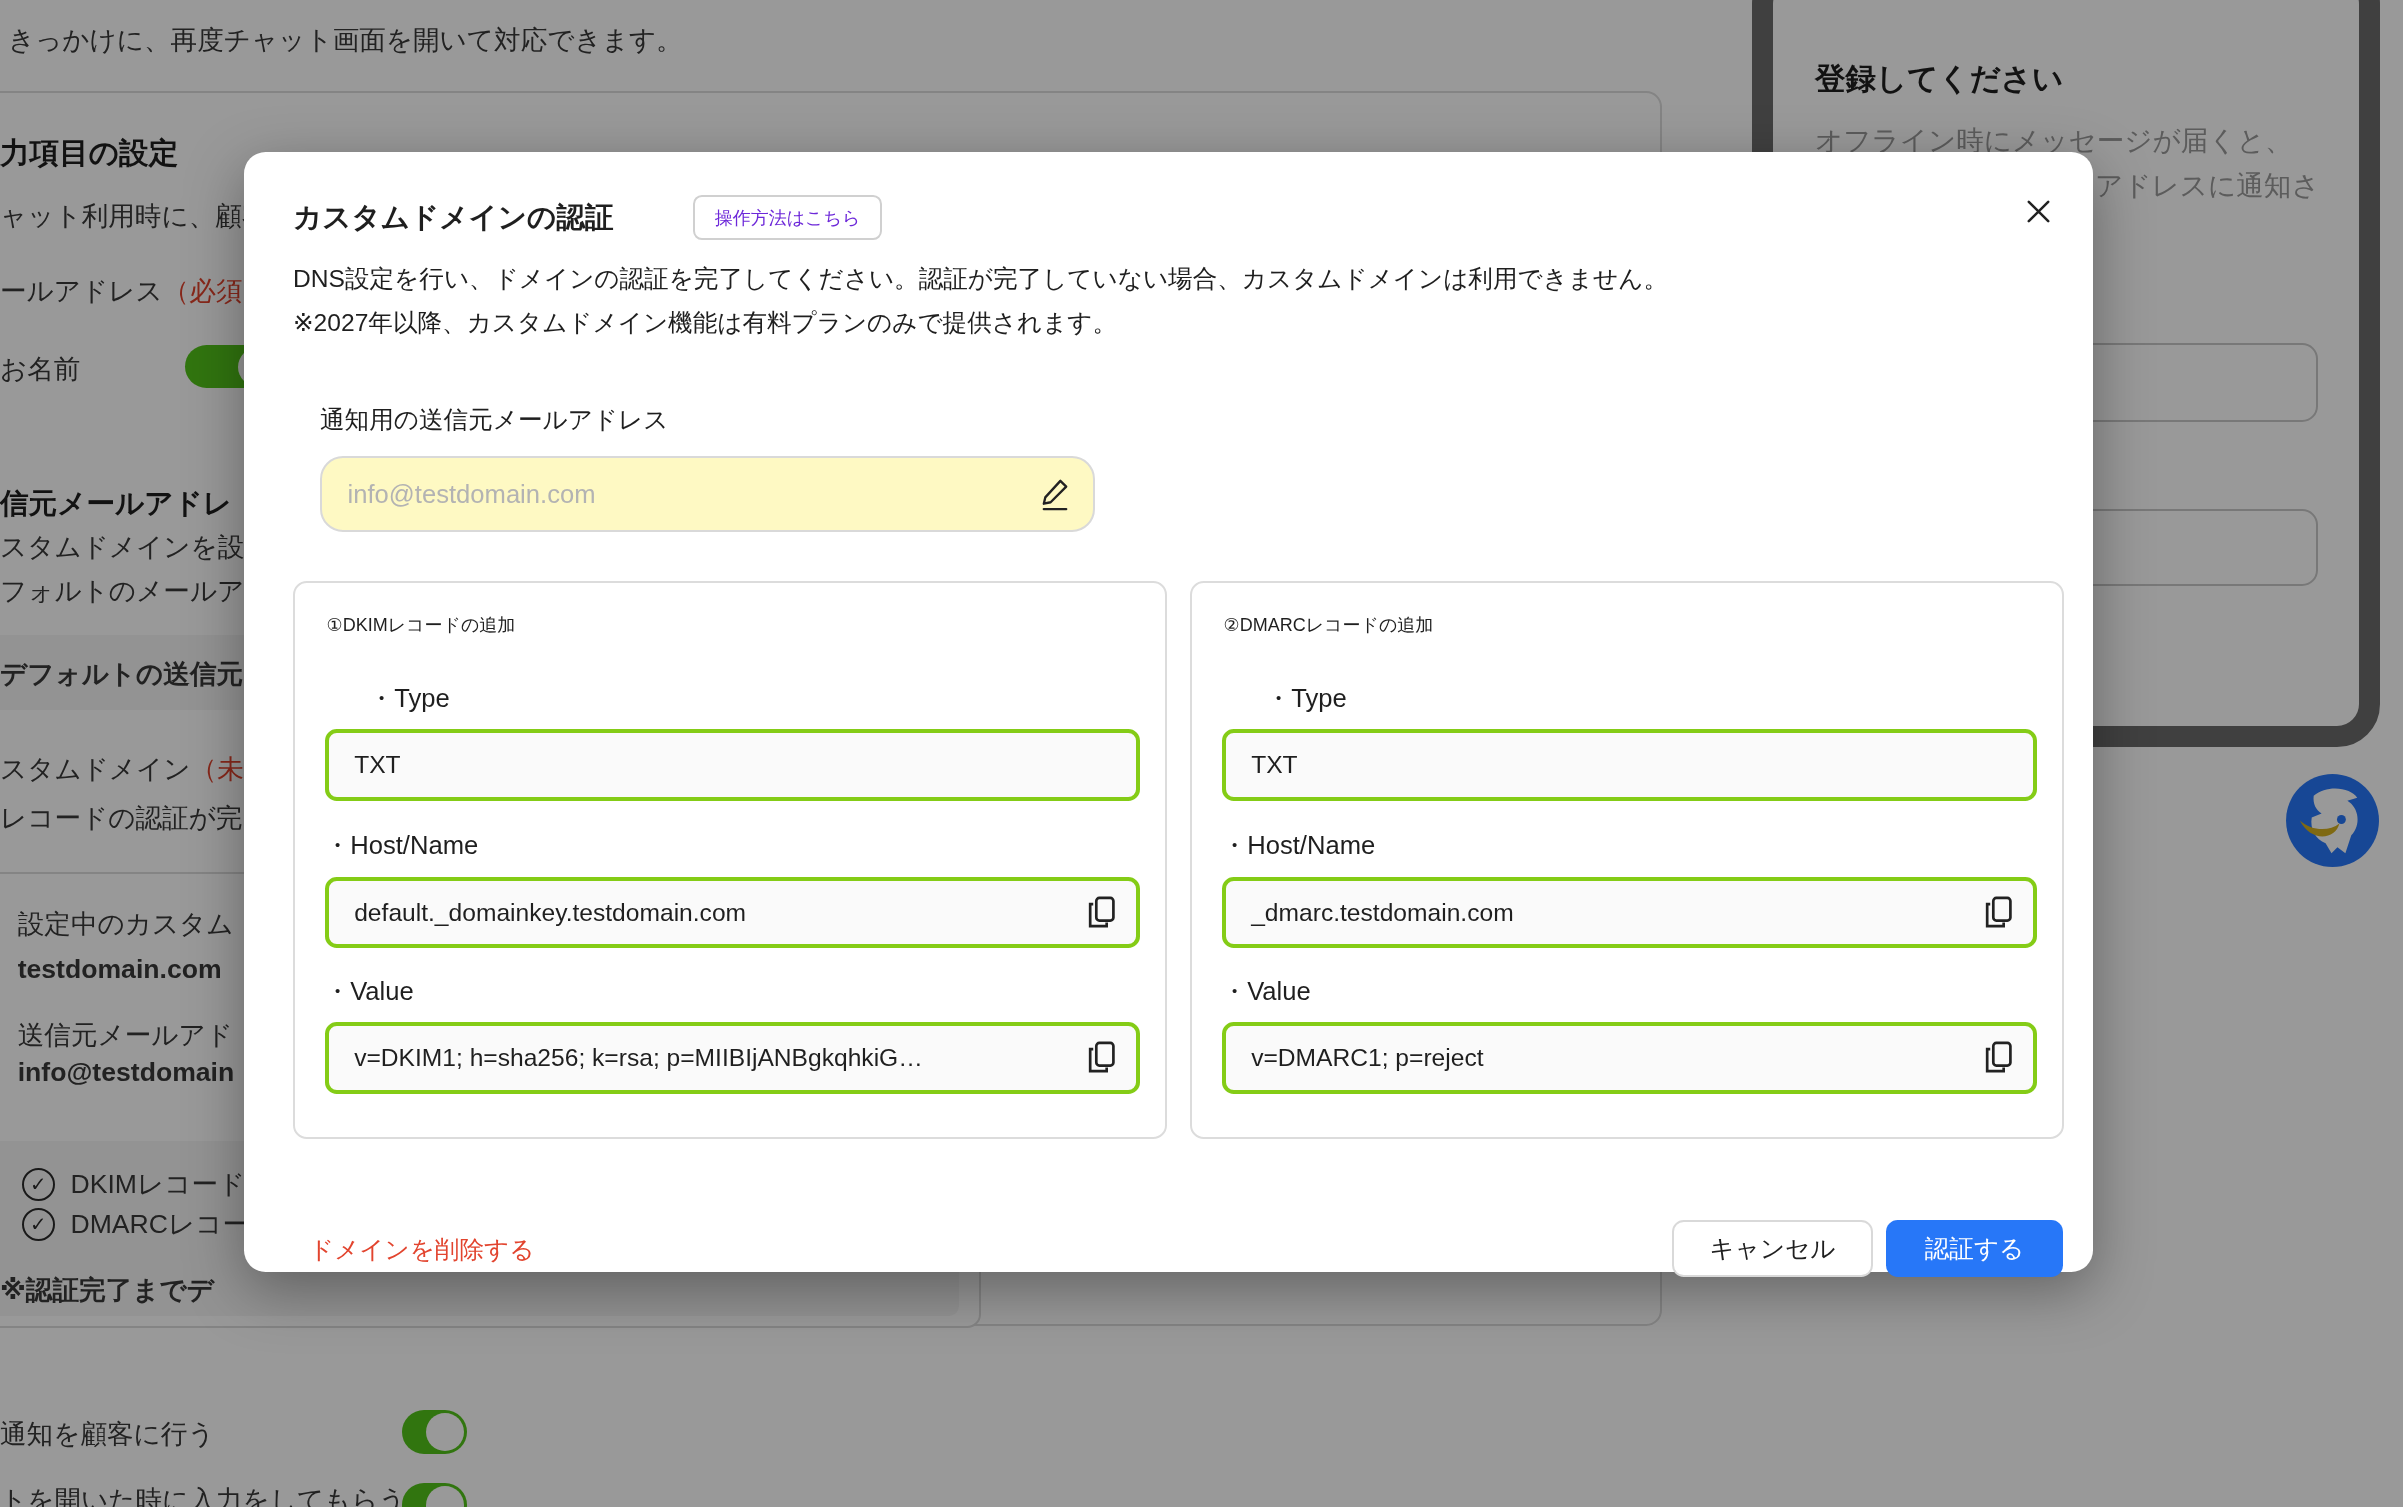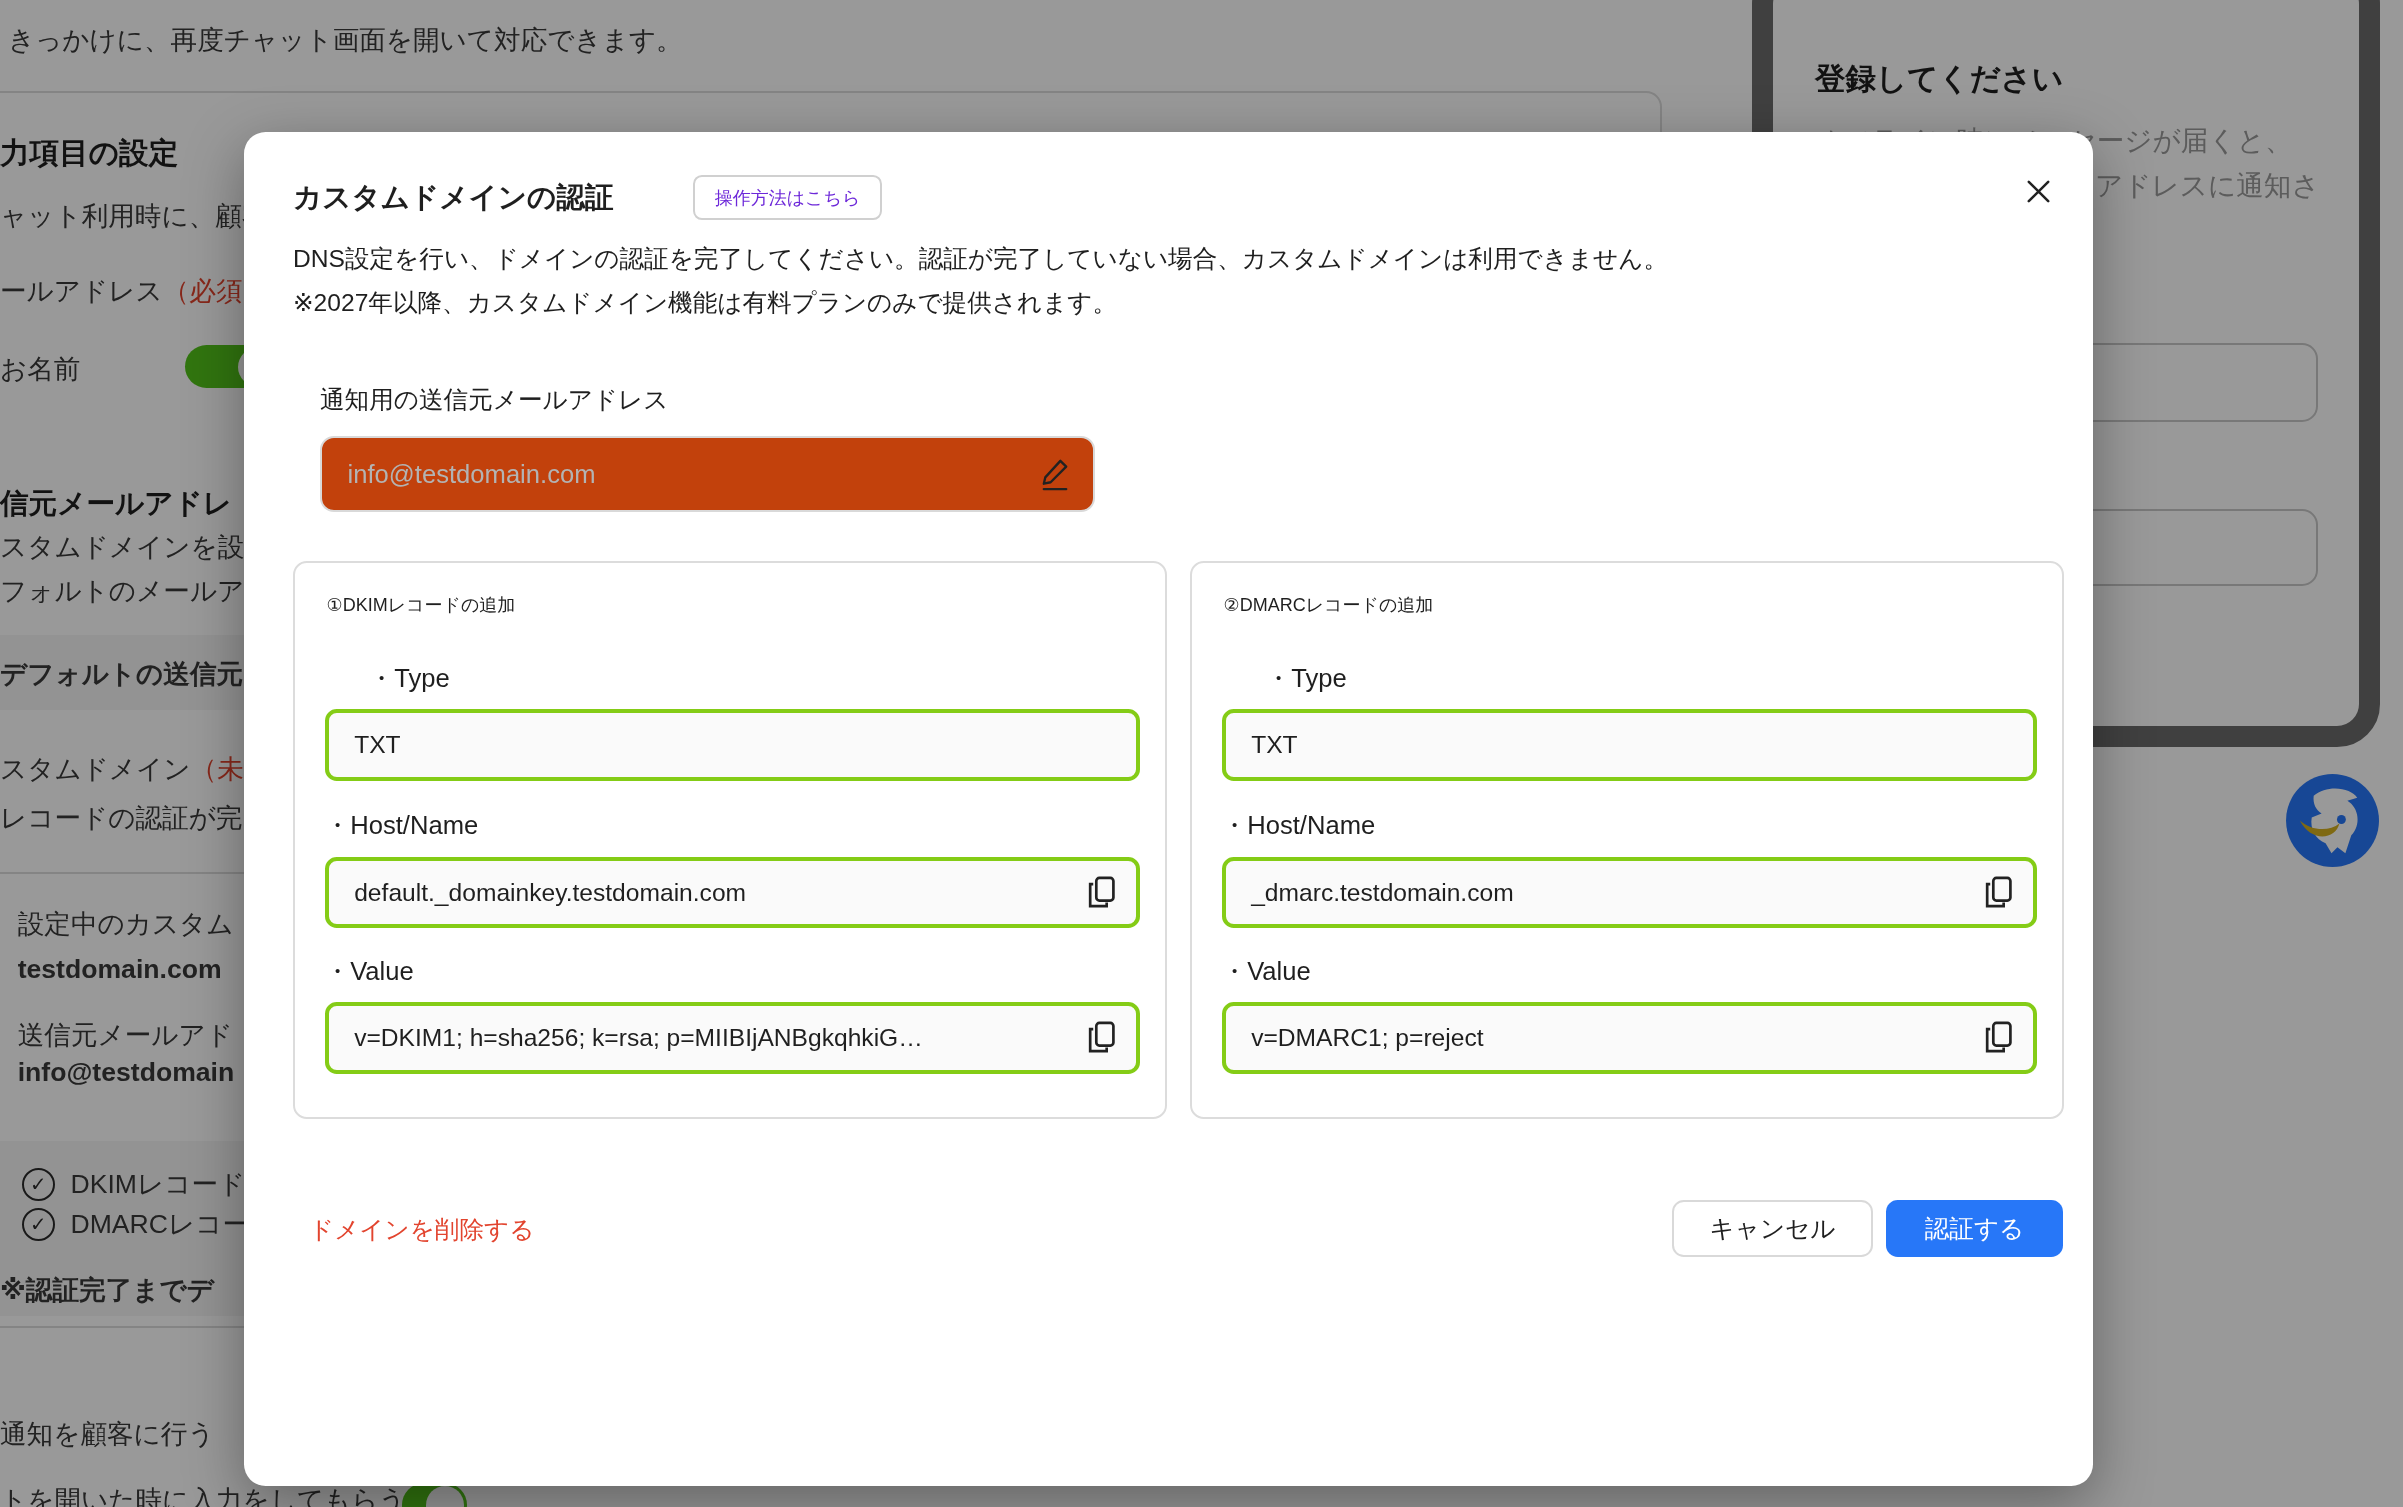--- a/index.html
+++ b/index.html
@@ -57,37 +57,37 @@
     background: #2777f8; color: #fff; border: none; border-radius: 9.9px;
     font-size: 26.6px; font-family: inherit;
   }
   .logo-badge { position: absolute; left: 2286px; top: 774px; width: 93px; height: 93px; }
 
   
   .scrim { position: absolute; inset: 0; background: rgba(0,0,0,0.40); z-index: 10; }
 
   
   .modal {
-    position: absolute; left: 244px; top: 132px; width: 1849px; height: 1354px;
+    position: absolute; left: 244px; top: 152px; width: 1849px; height: 1120px;
     background: #ffffff; border-radius: 21.7px; z-index: 20;
     box-shadow: 0 17.7px 59px rgba(0,0,0,0.35);
   }
   .m-title { position: absolute; left: 49px; top: 46px; font-size: 28.6px; font-weight: bold; }
   .help-chip {
     position: absolute; left: 449px; top: 43px; height: 45px; padding: 0 19.7px;
     border: 2px solid #d0d0d0; border-radius: 8.9px; background: #fff;
     font-size: 18px; font-family: inherit; color: #6d28d9;
   }
   .m-close { position: absolute; right: 35px; top: 41px; width: 39px; height: 39px; border: none; background: transparent; padding: 0; cursor: pointer; }
   .m-desc { position: absolute; left: 49px; font-size: 24.6px; color: #1f1f1f; white-space: nowrap; }
   .m-label { position: absolute; left: 76px; top: 251px; font-size: 24.6px; }
   .email-wrap { position: absolute; left: 76px; top: 304px; width: 775px; height: 76px; }
   .email-input {
-    width: 100%; height: 100%; border: 2px solid #d9d9d9; border-radius: 14px;
-    background: #c2410c; font-size: 25.6px; font-family: inherit; padding: 0 69px 0 25.6px; color: #1f1f1f;
+    width: 100%; height: 100%; border: 2px solid #d9d9d9; border-radius: 23px;
+    background: #fef9c3; font-size: 25.6px; font-family: inherit; padding: 0 69px 0 25.6px; color: #1f1f1f;
   }
   .email-input::placeholder { color: #b3b3b3; }
   .edit-btn { position: absolute; right: 19.7px; top: 17.7px; width: 39px; height: 41px; border: none; background: transparent; padding: 0; cursor: pointer; }
 
   .record-card {
     position: absolute; top: 429px; width: 874px; height: 558px;
     border: 2px solid #dcdcdc; border-radius: 13.8px; background: #fff;
   }
   .record-card.left { left: 49px; }
   .record-card.right { left: 946px; }

